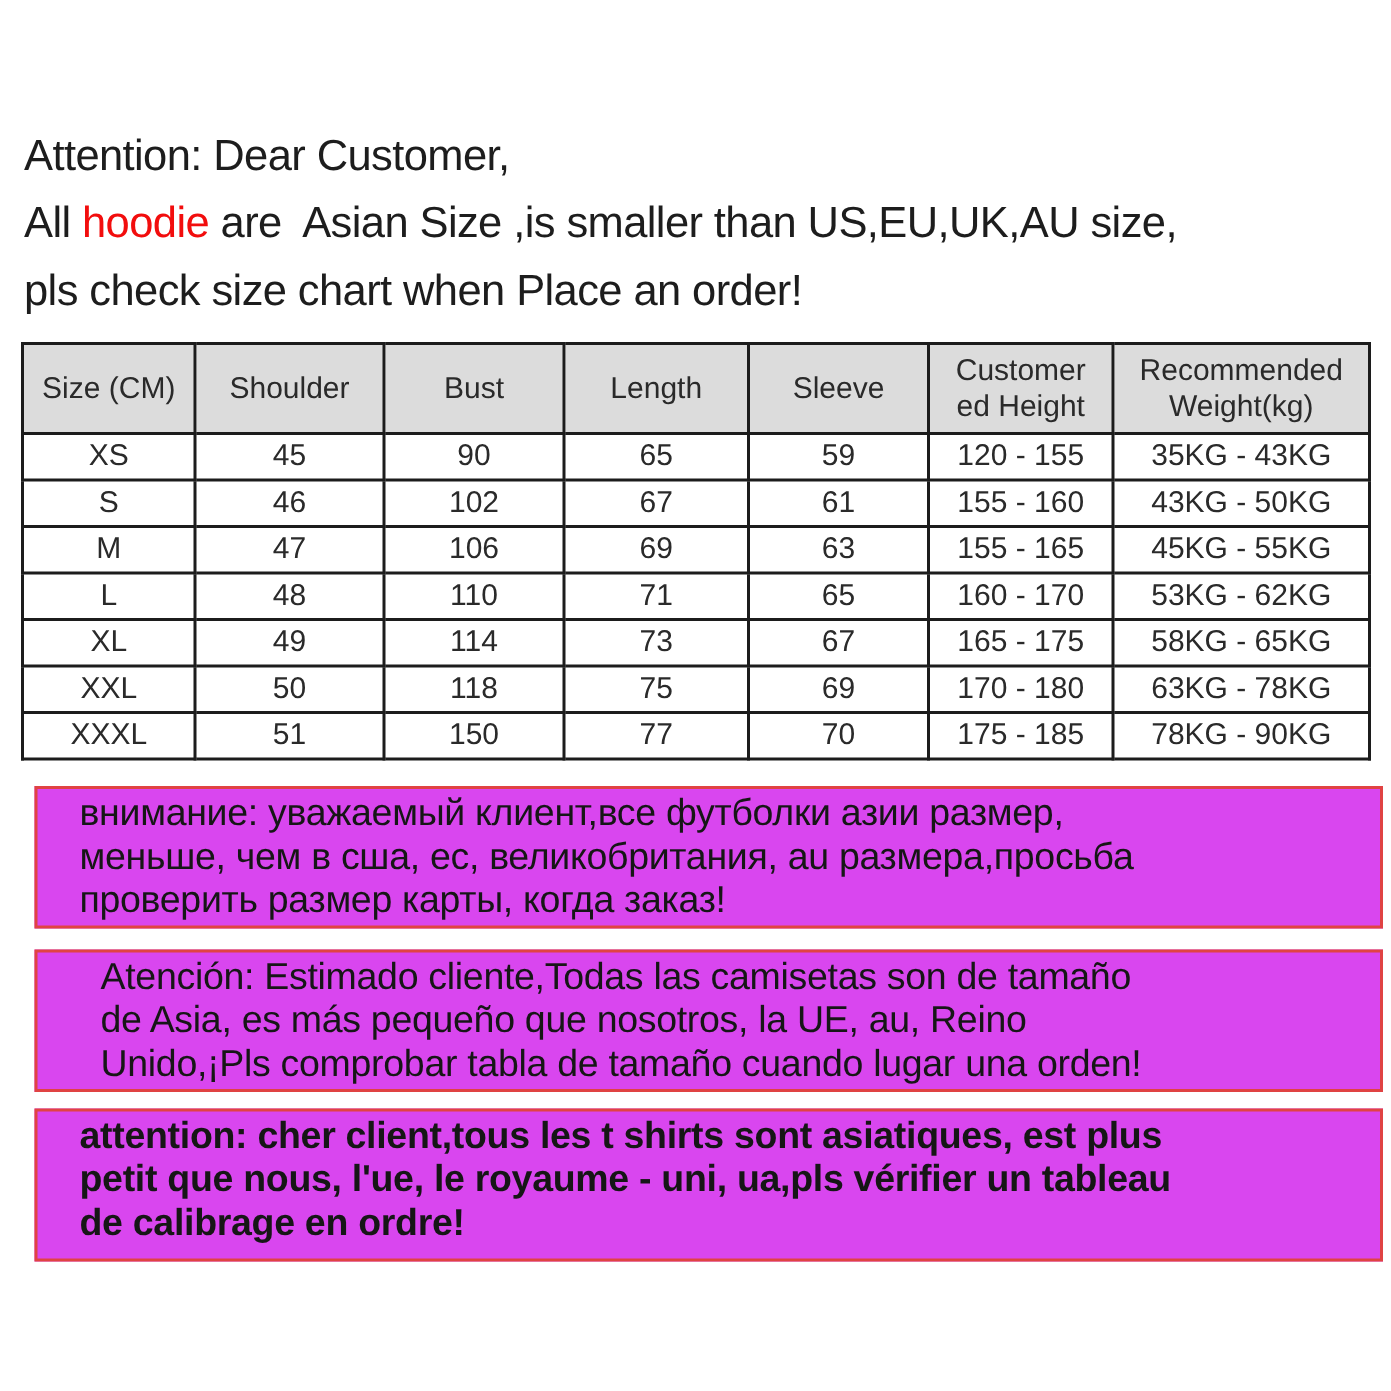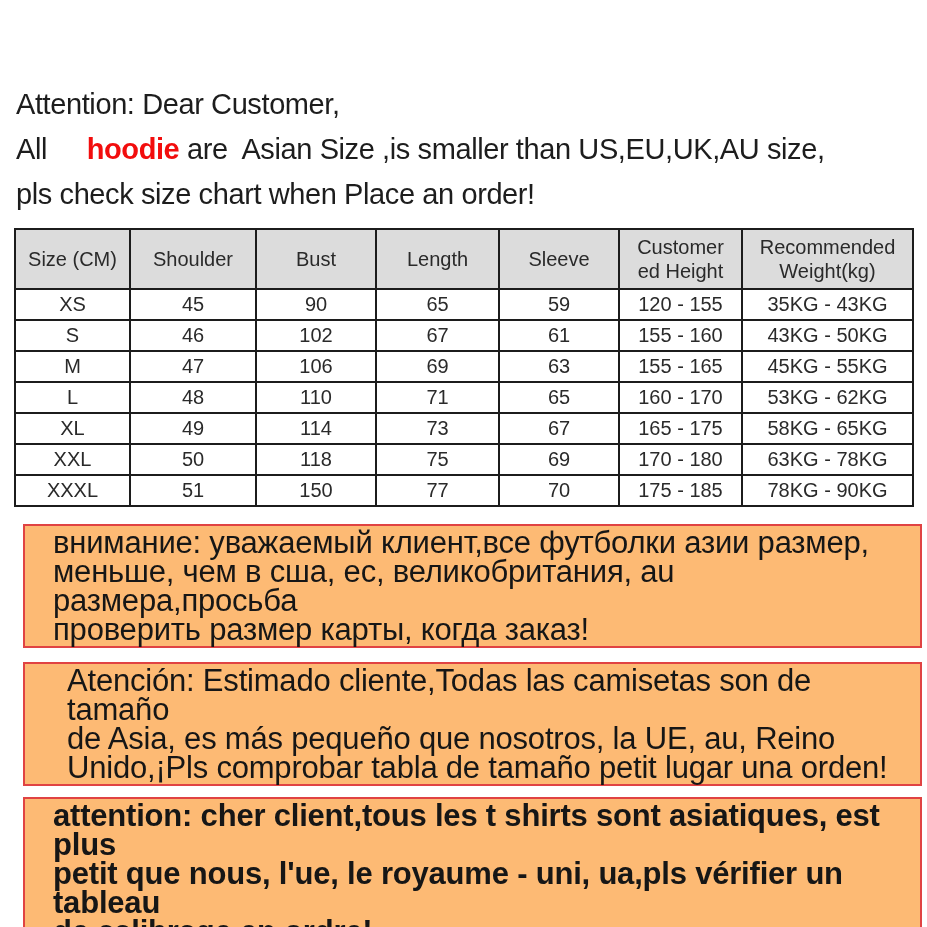--- a/index.html
+++ b/index.html
@@ -13,21 +13,21 @@
     overflow: hidden;
   }
   .header { padding: 82px 26px 0 16px; }
   .h-line {
     font-size: 29px;
     line-height: 45px;
     letter-spacing: -0.4px;
     white-space: pre-wrap;
     color: #1d1d1d;
   }
-  .hl { color: var(--accent_red, #f20d0d); font-weight: bold; margin-left: 32px; }
+  .hl { color: var(--accent_red, #f20d0d); font-weight: normal; }
 
   table.size-chart {
     border-collapse: collapse;
     table-layout: fixed;
     width: 898px;
     margin: 11px 0 0 14px;
   }
   table.size-chart th, table.size-chart td {
     border: 2px solid var(--table_border, #1c1c1c);
     text-align: center;
@@ -48,25 +48,25 @@
     line-height: 29px;
     height: 29px;
     background: #ffffff;
   }
 
   .note {
     width: 899px;
     margin-left: 23px;
     border: 2px solid var(--note_border, #e04343);
     padding: 2px 20px 2px 28px;
-    font-size: 31px;
+    font-size: 25px;
     line-height: 29px;
     letter-spacing: -0.2px;
     color: #161616;
-    background: #fdba74;
+    background: #d946ef;
   }
   .note-ru { margin-top: 17px; }
   .note-es { margin-top: 14px; padding-left: 42px; }
   .note-fr { margin-top: 11px; padding-bottom: 9px; font-weight: bold; }
   .note-line { white-space: pre-wrap; }
 </style>
 </head>
 <body>
 
 <div>
@@ -167,21 +167,21 @@
 
   <div class="note note-ru">
     <div class="note-line">внимание: уважаемый клиент,все футболки азии размер,</div>
     <div class="note-line">меньше, чем в сша, ес, великобритания, au размера,просьба</div>
     <div class="note-line">проверить размер карты, когда заказ!</div>
   </div>
 
   <div class="note note-es">
     <div class="note-line">Atención: Estimado cliente,Todas las camisetas son de tamaño</div>
     <div class="note-line">de Asia, es más pequeño que nosotros, la UE, au, Reino</div>
-    <div class="note-line">Unido,¡Pls comprobar tabla de tamaño petit lugar una orden!</div>
+    <div class="note-line">Unido,¡Pls comprobar tabla de tamaño cuando lugar una orden!</div>
   </div>
 
   <div class="note note-fr">
     <div class="note-line">attention: cher client,tous les t shirts sont asiatiques, est plus</div>
     <div class="note-line">petit que nous, l'ue, le royaume - uni, ua,pls vérifier un tableau</div>
     <div class="note-line">de calibrage en ordre!</div>
   </div>
 
 </div>
 

